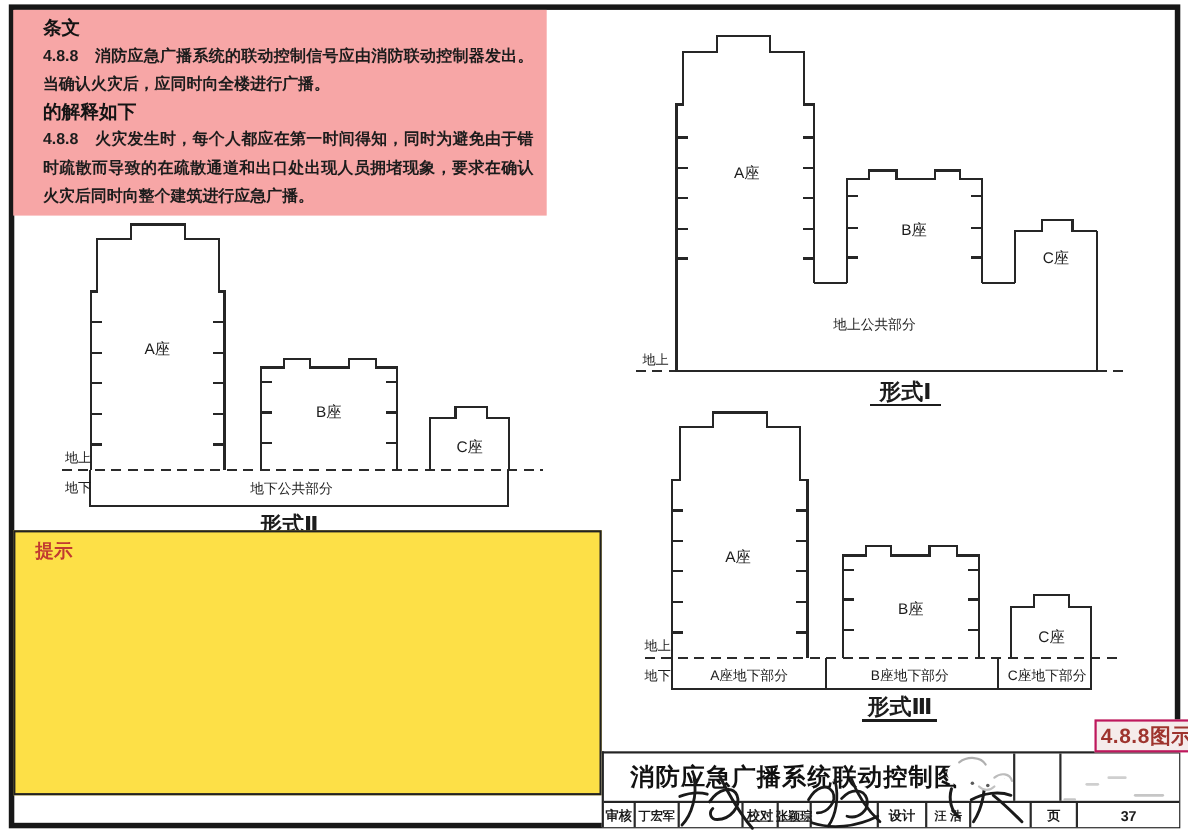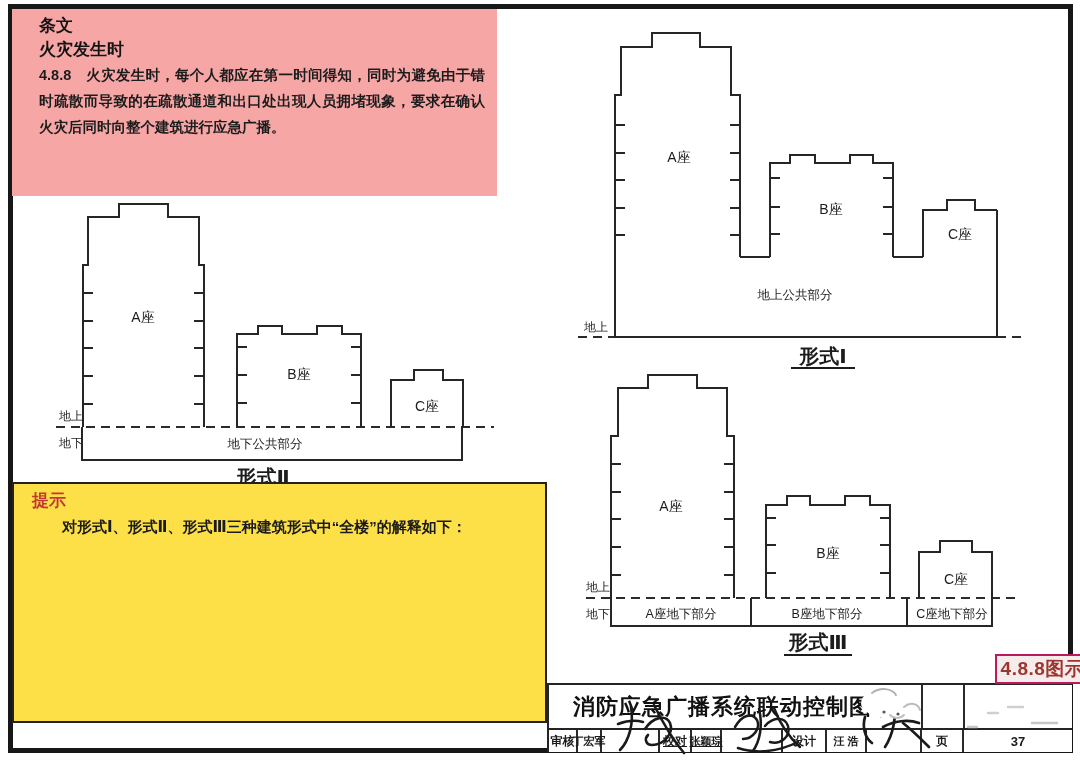--- a/index.html
+++ b/index.html
@@ -52,21 +52,22 @@
   .wmark{position:absolute;z-index:5;pointer-events:none;}
 </style>
 </head>
 <body>
 
 <div class="stage">
   <div class="frame"></div>
 
   <div class="provision">
     <div class="prov-h">条文</div>
-    <div class="prov-h">火灾发生时</div>
+    <div class="prov-p">4.8.8　消防应急广播系统的联动控制信号应由消防联动控制器发出。当确认火灾后，应同时向全楼进行广播。</div>
+    <div class="prov-h">的解释如下</div>
     <div class="prov-p">4.8.8　火灾发生时，每个人都应在第一时间得知，同时为避免由于错时疏散而导致的在疏散通道和出口处出现人员拥堵现象，要求在确认火灾后同时向整个建筑进行应急广播。</div>
   </div>
 
   <svg class="diag" style="left:30px;top:195px;" width="520" height="305" viewBox="0 0 520 305">
     <line class="dash" x1="26" y1="232" x2="464" y2="232"></line>
     <polyline class="bl" points="53,232 53,70 58,70 58,22 89,22 89,9 138,9 138,22 169,22 169,70 174,70 174,232"></polyline>
     <polyline class="bl" points="207,232 207,139 228,139 228,131 252,131 252,139 287,139 287,131 312,131 312,139 331,139 331,232"></polyline>
     <polyline class="bl" points="361,232 361,185 384,185 384,175 413,175 413,185 433,185 433,232"></polyline>
     <polyline class="bl" points="52,232 52,265 432,265 432,232"></polyline>
     <g>
@@ -92,21 +93,20 @@
     <text class="dlabel" x="397" y="216" text-anchor="middle">C座</text>
     <text class="glabel" x="53" y="225" text-anchor="end">地上</text>
     <text class="glabel" x="53" y="252" text-anchor="end">地下</text>
     <text class="slabel" x="235" y="253" text-anchor="middle">地下公共部分</text>
     <text class="dtitle" x="233" y="289" text-anchor="middle">形式Ⅱ</text>
     <line class="tline" x1="201" y1="295" x2="265" y2="295"></line>
   </svg>
 
   <div class="tipbox">
     <div class="tip-h">提示</div>
-    <div class="tip-intro">对形式Ⅰ、形式Ⅱ、形式Ⅲ三种建筑形式中“全楼”的解释如下：</div>
   </div>
 
   <svg class="diag" style="left:560px;top:10px;" width="520" height="360" viewBox="0 0 520 360">
     <line class="dash" x1="18" y1="327" x2="55" y2="327"></line>
     <line class="dash" x1="437" y1="327" x2="465" y2="327"></line>
     <polyline class="bl" points="55,247 55,85 61,85 61,37 92,37 92,23 140,23 140,37 171,37 171,85 180,85 180,247"></polyline>
     <polyline class="bl" points="210,247 210,153 230,153 230,145 255,145 255,153 290,153 290,145 313,145 313,153 333,153 333,247"></polyline>
     <polyline class="bl" points="363,247 363,200 387,200 387,190 415,190 415,200 437,200"></polyline>
     <polyline class="bl" points="55,247 55,327 437,327 437,200"></polyline>
     <line class="bl" x1="180" y1="247" x2="210" y2="247"></line>
@@ -179,21 +179,21 @@
   <div class="figtag">4.8.8图示</div>
 
   <div class="tblock">
     <div class="trow1">
       <div class="maintitle">消防应急广播系统联动控制图示</div>
       <div class="vdiv" style="left:372px;"></div>
       <div class="vdiv" style="left:414px;"></div>
     </div>
     <div class="trow2">
       <div class="tcell lab" style="width:29px;">审核</div>
-      <div class="tcell nam" style="width:24px;">丁宏军</div>
+      <div class="tcell nam" style="width:40px;">丁宏军</div>
       <div class="tcell" style="width:58px;"></div>
       <div class="tcell lab" style="width:32px;text-decoration:underline;">校对</div>
       <div class="tcell nam" style="width:30px;text-decoration:underline;">张颖琮</div>
       <div class="tcell" style="width:61px;"></div>
       <div class="tcell lab" style="width:44px;">设计</div>
       <div class="tcell nam" style="width:40px;text-align:center;">汪 浩</div>
       <div class="tcell" style="width:55px;"></div>
       <div class="tcell lab" style="width:42px;">页</div>
       <div class="tcell pageno" style="flex:1;">37</div>
     </div>

